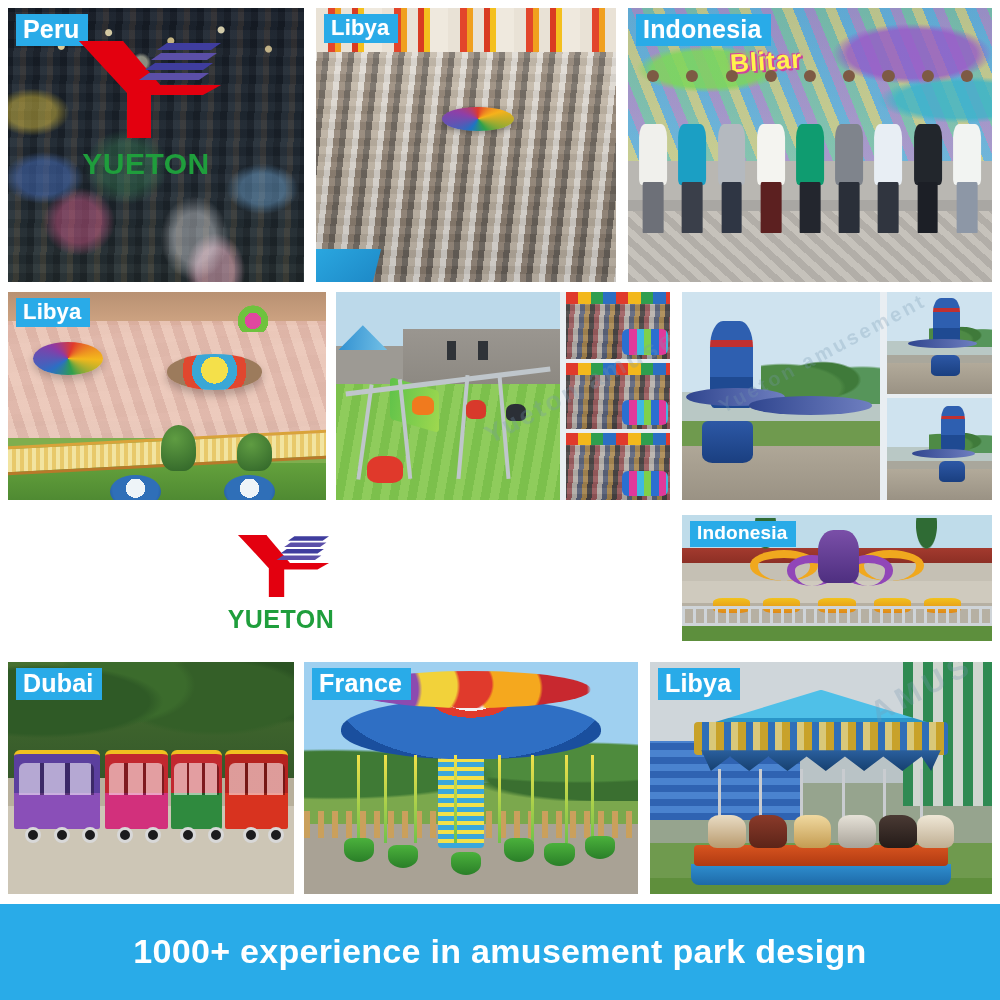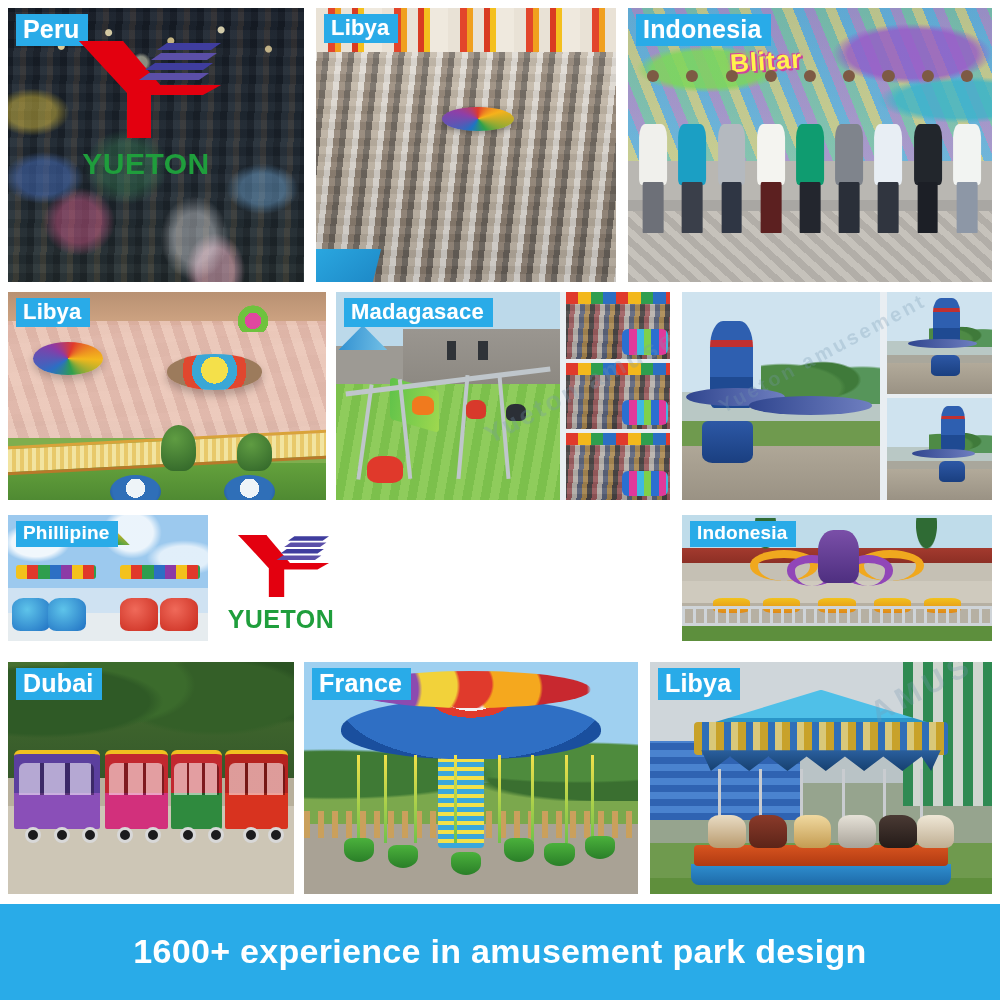--- a/index.html
+++ b/index.html
@@ -581,21 +581,20 @@
       <div class="sub-shot sc-bigcrowd">
           <div class="canopy"></div>
           <div class="ride"></div>
         </div>
       <div class="sub-shot sc-bigcrowd">
           <div class="canopy"></div>
           <div class="ride"></div>
         </div>
     </div>
     <div class="wm" style="left:40%;top:30%;">Yueton amusement</div>
-    <div class="label sz-md">Madagasace</div>
   </div>
 
   <div class="panel" style="left:682px; top:292px; width:310px; height:208px;">
     <div class="photo sc-bluride" style="right:36%;">
       <div class="trees"></div>
       <div class="ground"></div>
       <div class="lawn"></div>
       <div class="hub"></div>
       <div class="arm" style="left:2%;width:50%;top:46%;"></div>
       <div class="arm" style="left:34%;width:62%;top:50%;"></div>
@@ -613,33 +612,20 @@
         <div class="trees"></div>
           <div class="ground"></div>
         <div class="hub" style="left:52%;top:8%;width:22%;height:44%;"></div>
         <div class="arm" style="left:24%;width:60%;top:50%;"></div>
         <div class="base" style="left:50%;width:24%;"></div>
       </div>
     </div>
     <div class="wm" style="left:8%;top:24%;font-size:20px;">Yueton amusement</div>
   </div>
 
-  <div class="panel" style="left:8px; top:515px; width:200px; height:126px;">
-    <div class="photo sc-skyride">
-      <div class="clouds"></div>
-      <div class="parasol"></div>
-      <div class="armblock" style="left:4%;width:40%;top:40%;"></div>
-      <div class="armblock" style="right:4%;width:40%;top:40%;"></div>
-      <div class="car blue" style="left:2%"></div>
-      <div class="car blue" style="left:20%"></div>
-      <div class="car red" style="left:56%"></div>
-      <div class="car red" style="left:76%"></div>
-    </div>
-    <div class="label sz-sm">Phillipine</div>
-  </div>
 
   <div class="logo-wrap" style="left:222px; top:518px; width:118px; height:122px;">
     <div class="logo-mark" style="width:96px;height:76px;">
       <svg class="logo-y" viewBox="0 0 150 110">
         <polygon points="8,8 52,8 80,60 80,105 56,105 56,60" fill="#E3000F"></polygon>
         <polygon points="8,8 52,8 96,60 66,60" fill="#E3000F"></polygon>
         <polygon points="82,52 150,52 132,62 64,62" fill="#E3000F"></polygon>
         <polygon points="96,10 150,10 140,17 86,17" fill="#3F3D9E"></polygon>
         <polygon points="90,20 146,20 136,27 80,27" fill="#5B4FA8"></polygon>
         <polygon points="84,30 142,30 132,37 74,37" fill="#3F3D9E"></polygon>
@@ -745,16 +731,16 @@
       <div class="horse" style="left:42%;background:linear-gradient(#f0d9a0,#c49c52)"></div>
       <div class="horse" style="left:55%;background:linear-gradient(#e6e2d8,#a8a298)"></div>
       <div class="horse" style="left:67%;background:linear-gradient(#4a3a34,#241b18)"></div>
       <div class="horse" style="left:78%;background:linear-gradient(#efe7d6,#bfae92)"></div>
     </div>
     <div class="wm" style="right:4%;top:4%;font-size:30px;letter-spacing:6px;">AMUS</div>
     <div class="label sz-lg">Libya</div>
   </div>
 
   <div id="banner">
-    <div class="bline">1600+ experience in amusement park design</div>
+    <div class="bline">1000+ experience in amusement park design</div>
   </div>
 
 </div>
 
 </body></html>

